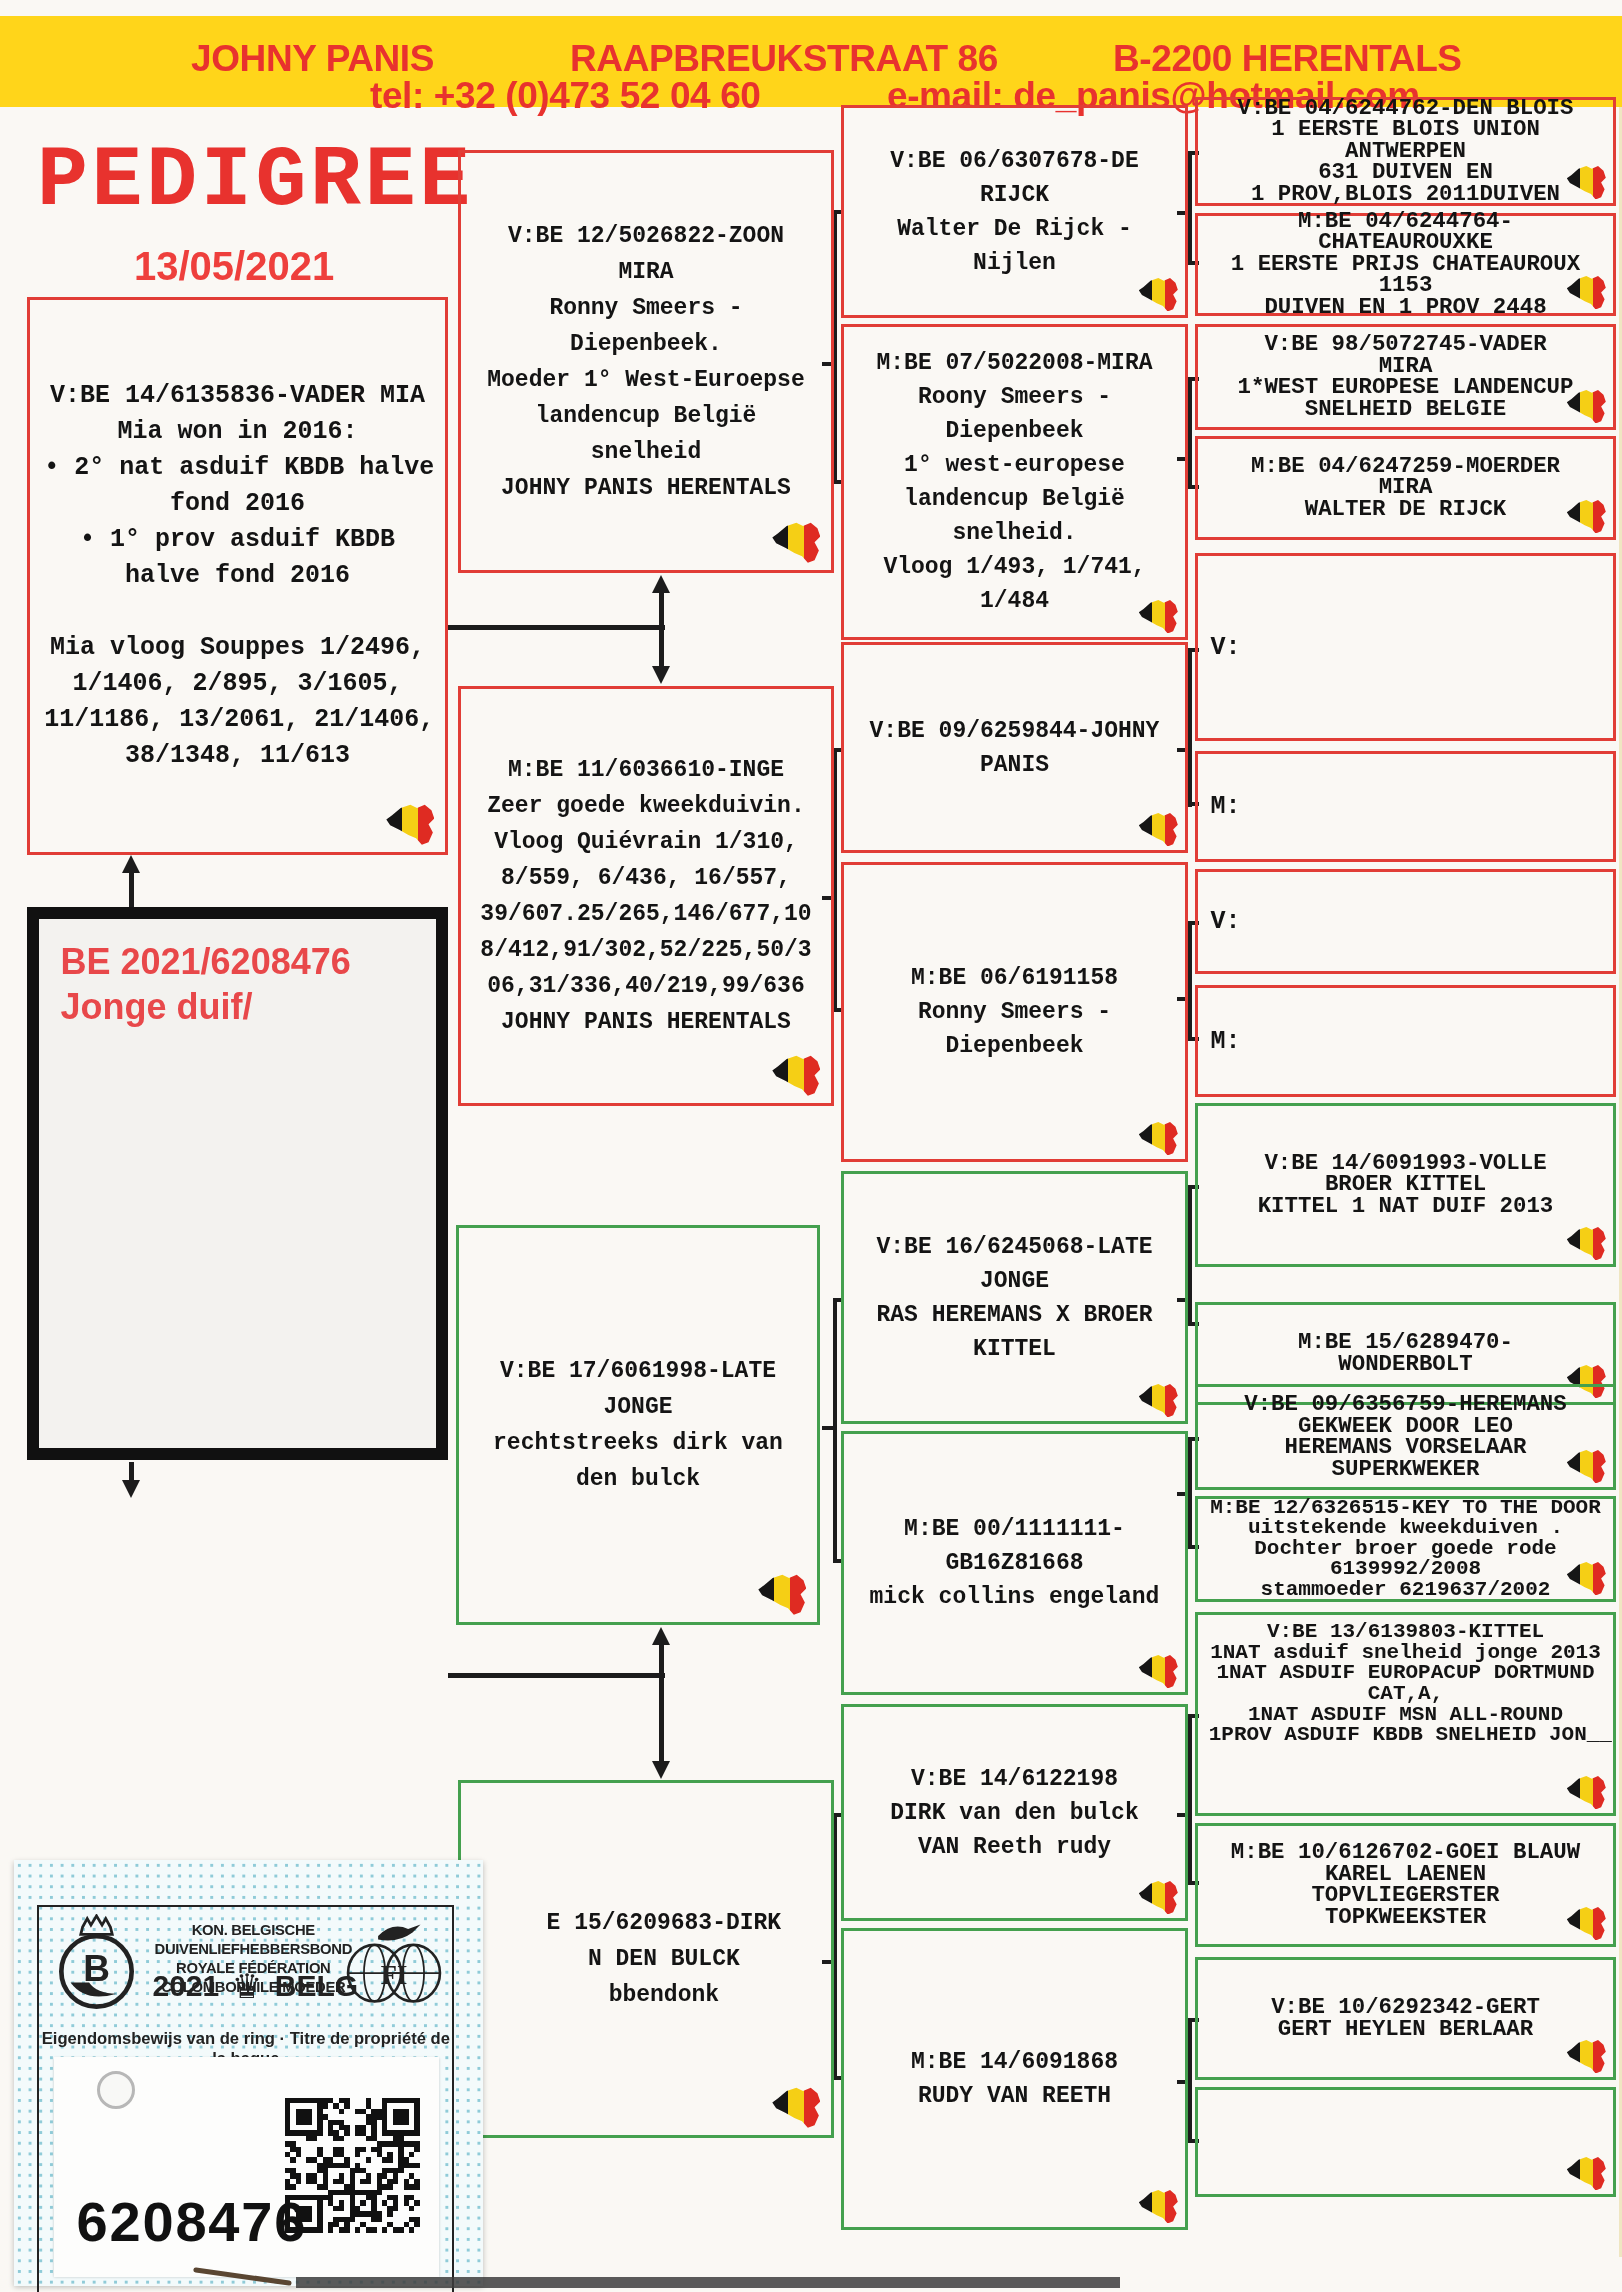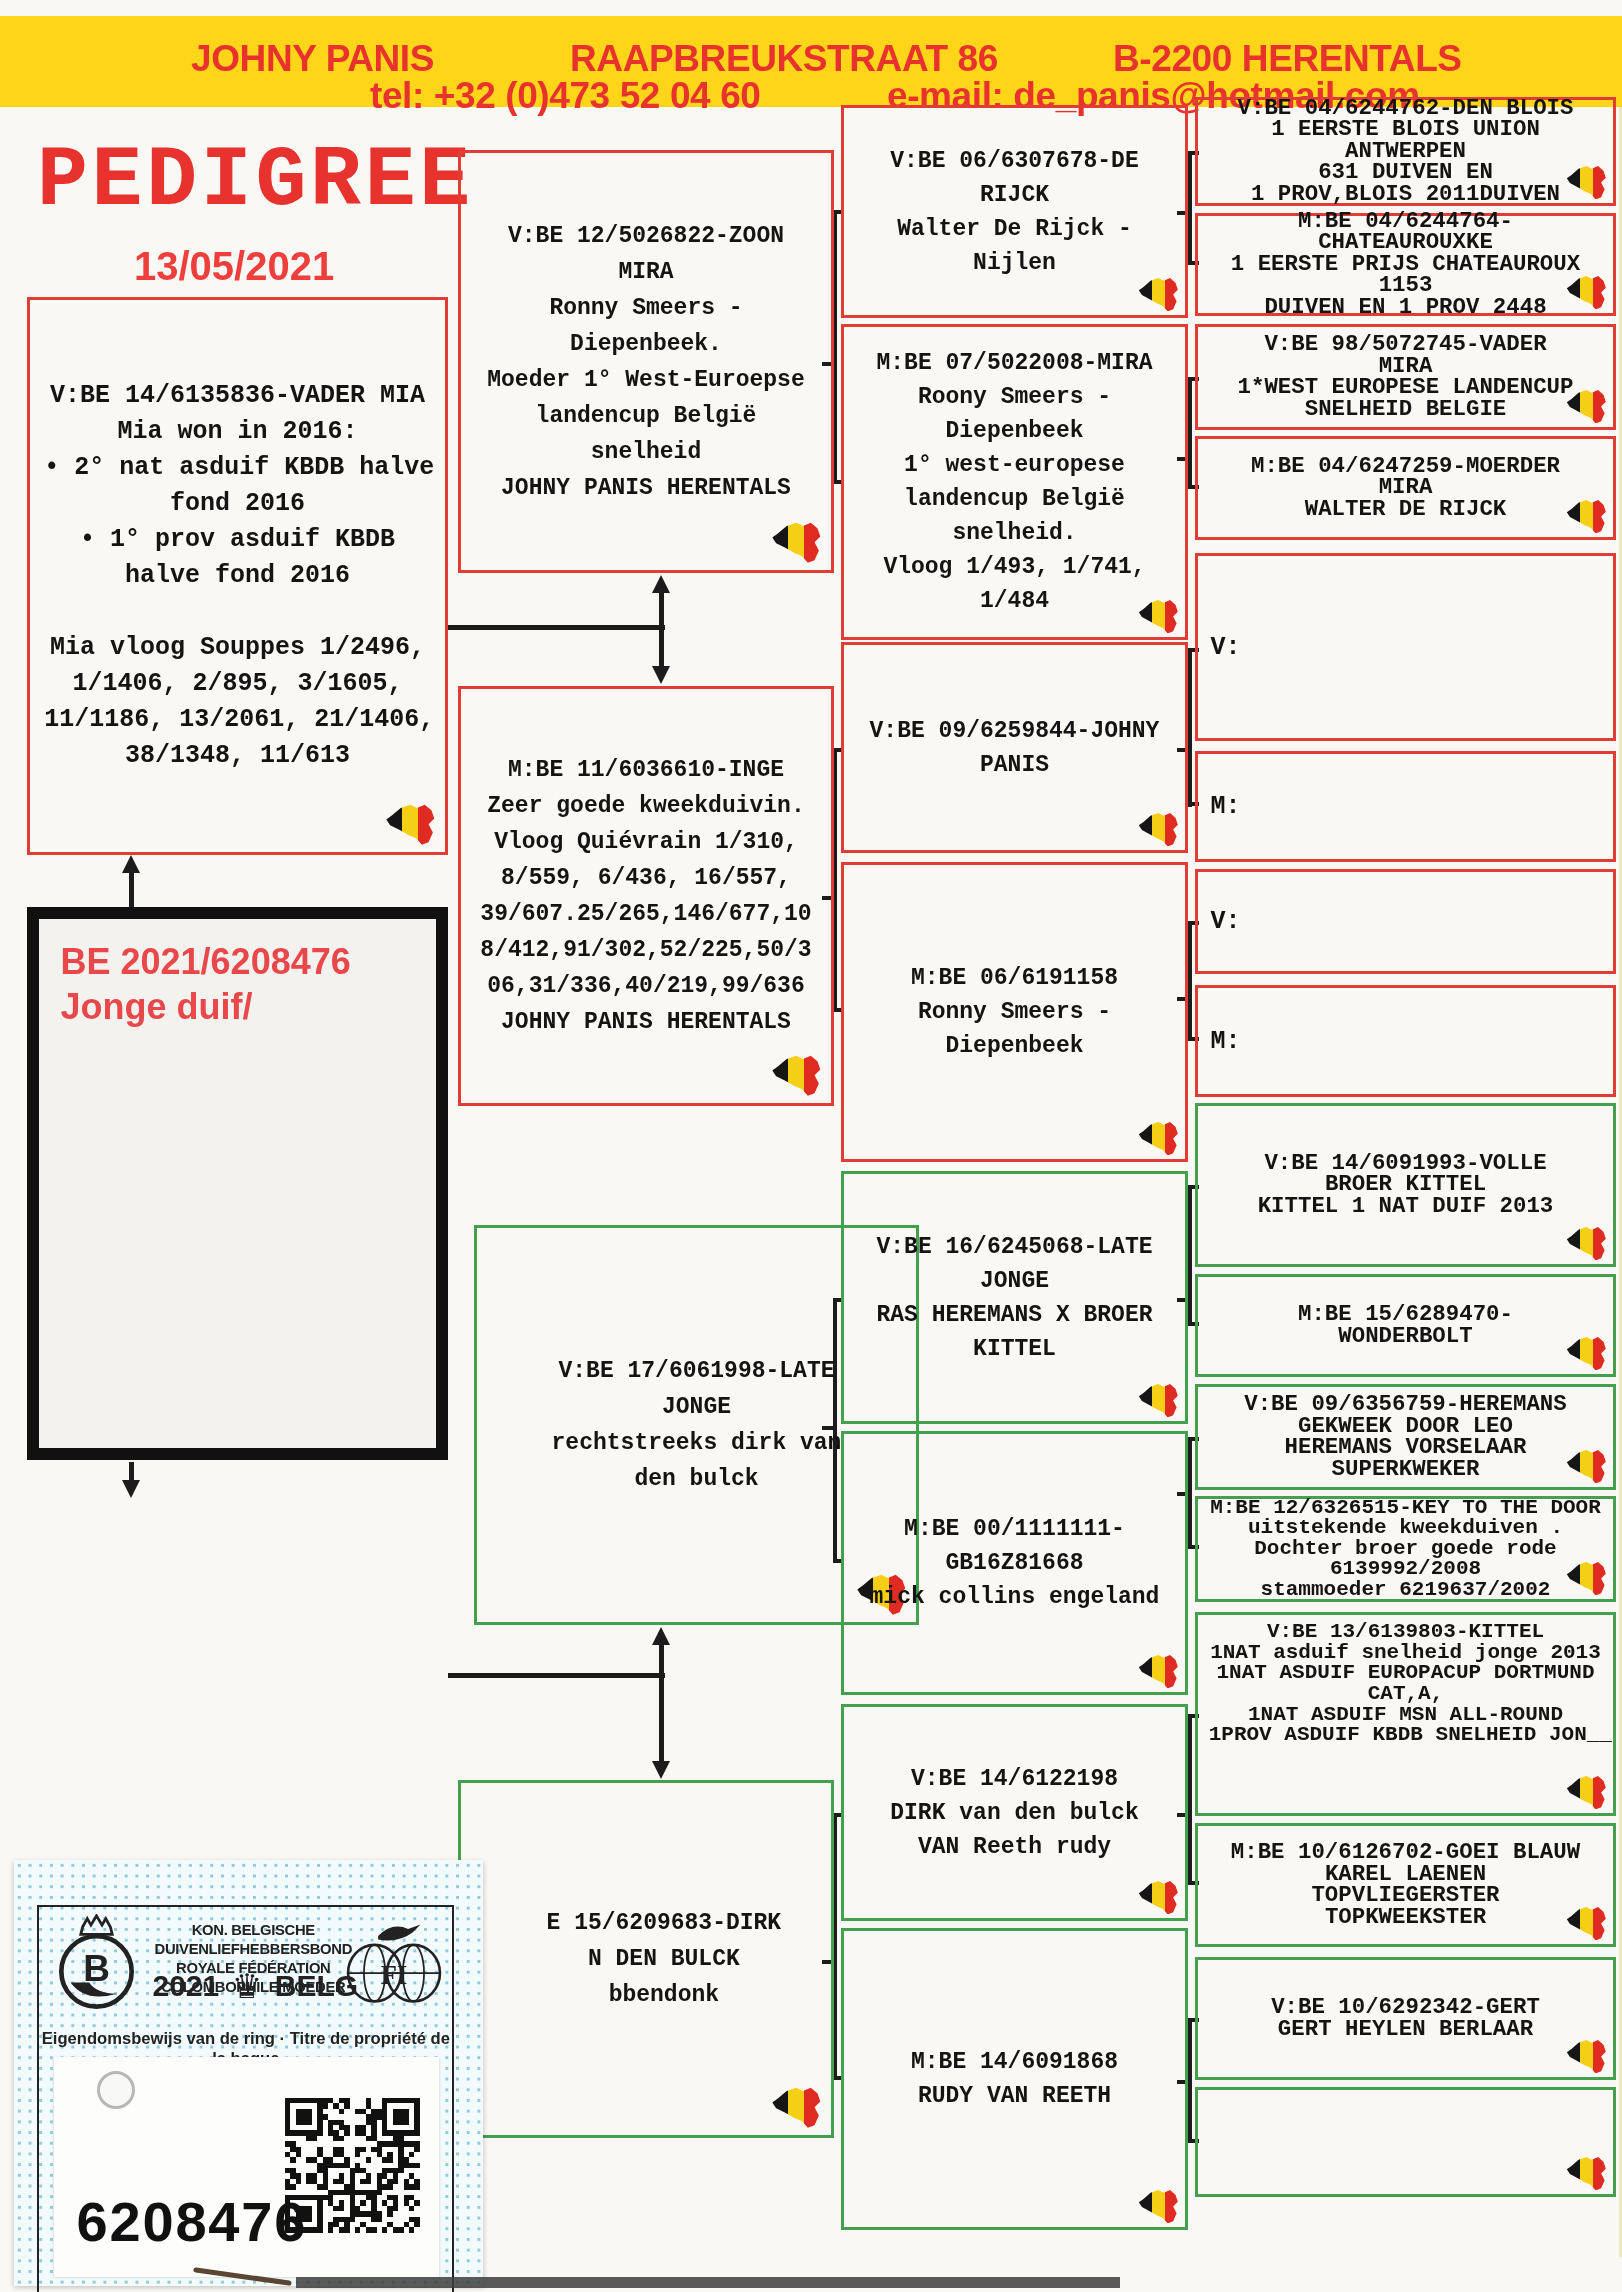--- a/index.html
+++ b/index.html
@@ -146,21 +146,21 @@
         <div class="tline">Vloog Quiévrain 1/310,</div>
         <div class="tline">8/559, 6/436, 16/557,</div>
         <div class="tline">39/607.25/265,146/677,10</div>
         <div class="tline">8/412,91/302,52/225,50/3</div>
         <div class="tline">06,31/336,40/219,99/636</div>
         <div class="tline">JOHNY PANIS HERENTALS</div>
       </div>
     <div class="flag"></div>
   </div>
 
-  <div class="box green size-a2" style="left:474px;top:1225px;width:445px;height:400px">
+  <div class="box green size-a2" style="left:456px;top:1225px;width:364px;height:400px">
     <div class="lines">
         <div class="tline">V:BE 17/6061998-LATE</div>
         <div class="tline">JONGE</div>
         <div class="tline">rechtstreeks dirk van</div>
         <div class="tline">den bulck</div>
       </div>
     <div class="flag"></div>
   </div>
 
   <div class="box green size-a2" style="left:458px;top:1780px;width:376px;height:358px">
@@ -305,21 +305,21 @@
 
   <div class="box green size-c" style="left:1195px;top:1103px;width:421px;height:164px">
     <div class="lines">
         <div class="tline">V:BE 14/6091993-VOLLE</div>
         <div class="tline">BROER KITTEL</div>
         <div class="tline">KITTEL 1 NAT DUIF 2013</div>
       </div>
     <div class="flag sm"></div>
   </div>
 
-  <div class="box green size-c" style="left:1195px;top:1274px;width:421px;height:103px">
+  <div class="box green size-c" style="left:1195px;top:1302px;width:421px;height:103px">
     <div class="lines">
         <div class="tline">M:BE 15/6289470-</div>
         <div class="tline">WONDERBOLT</div>
       </div>
     <div class="flag sm"></div>
   </div>
 
   <div class="box green size-c" style="left:1195px;top:1384px;width:421px;height:106px">
     <div class="lines">
         <div class="tline">V:BE 09/6356759-HEREMANS</div>

